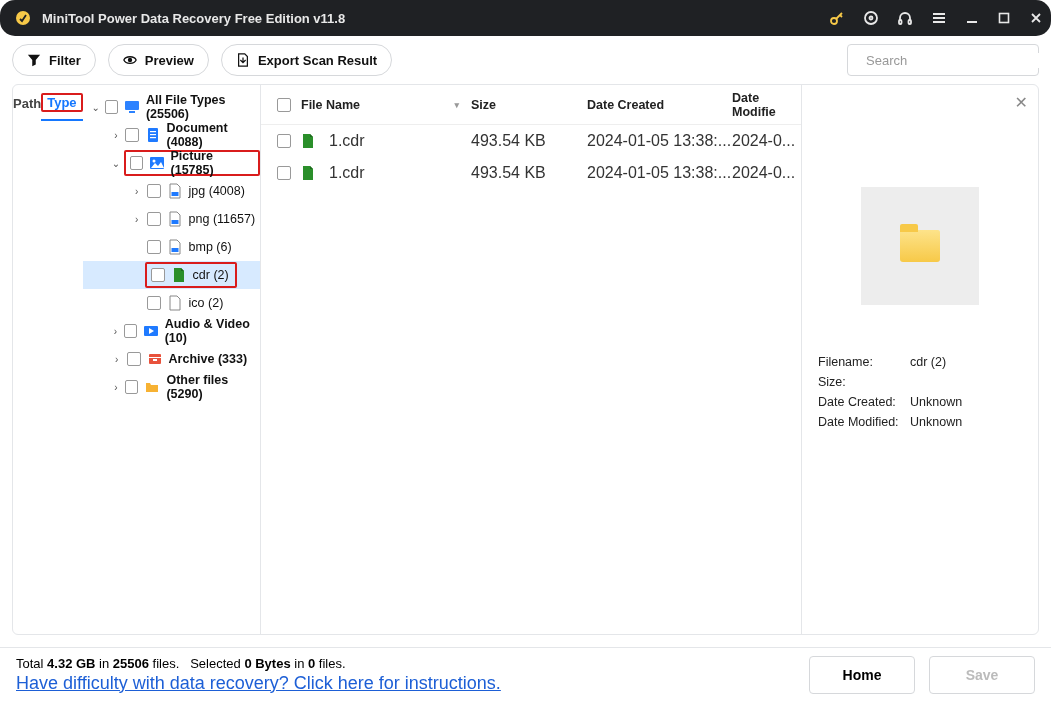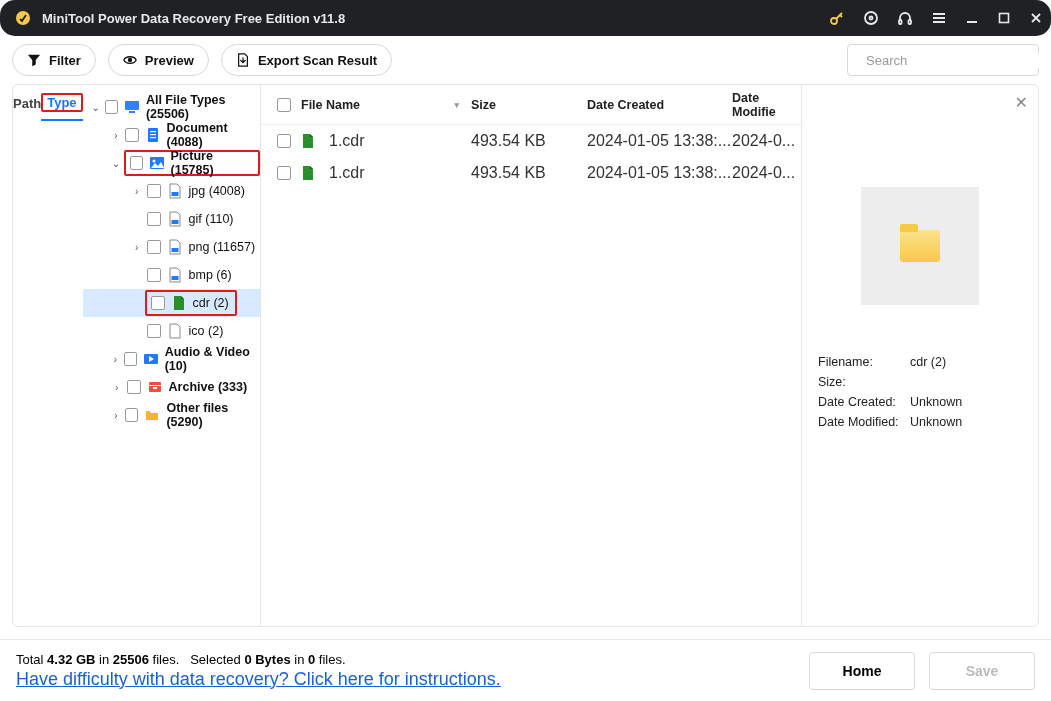--- a/index.html
+++ b/index.html
@@ -69,21 +69,21 @@
 .details { width: 236px; padding: 12px 16px; font-size: 12.5px; color:#333; position:relative; }
 .details .close { position:absolute; top:8px; right:10px; color:#888; cursor:pointer; font-size:16px; }
 .thumb { width: 118px; height: 118px; background: #ededed; margin: 90px auto 50px auto; display:flex; align-items:center; justify-content:center; }
 .thumb .folder { width: 40px; height: 32px; background: linear-gradient(#fde38a,#f7c948); border-radius: 2px 2px 3px 3px; position:relative; }
 .thumb .folder::before { content:""; position:absolute; top:-6px; left:0; width:18px; height:8px; background:#f7c948; border-radius:2px 2px 0 0; }
 .drow { display:flex; margin: 6px 0; }
 .drow .k { width: 92px; color:#222; }
 .drow .v { color:#222; }
 
 
-.statusbar { height: 62px; border-top: 1px solid #e4e6e9; display:flex; align-items:center; padding: 0 16px; font-size: 13px; }
+.statusbar { height: 54px; border-top: 1px solid #e4e6e9; display:flex; align-items:center; padding: 0 16px; font-size: 13px; }
 .status-left { display:flex; flex-direction:column; gap: 2px; }
 .status-left .l1 b { font-weight:700; }
 .status-left .l2 { color: #1d5fd6; text-decoration: underline; font-size: 18px; cursor:pointer; }
 .sbtns { margin-left:auto; display:flex; gap:14px; }
 .sbtn { width: 106px; height: 38px; border:1px solid #d6d8db; border-radius:4px; background:#fff; font-size:14px; font-weight:600; display:flex; align-items:center; justify-content:center; cursor:pointer; }
 .sbtn.disabled { color:#bbb; }
 </style>
 </head>
 <body>
 
@@ -224,31 +224,20 @@
           <span class="cb"></span>
           <span class="ic">
               <svg width="14" height="16" viewBox="0 0 14 16">
                 <path d="M2 1 h7 l3 3 v11 H2 Z" fill="#fff" stroke="#888"></path>
                 <rect x="3.5" y="9" width="7" height="4" fill="#1f7aff"></rect>
               </svg>
             </span>
           <span class="lbl">jpg (4008)</span>
         </div>
         <div class="node d2">
-          <span class="nx"></span>
-          <span class="cb"></span>
-          <span class="ic">
-              <svg width="14" height="16" viewBox="0 0 14 16">
-                <path d="M2 1 h7 l3 3 v11 H2 Z" fill="#fff" stroke="#888"></path>
-                <rect x="3.5" y="9" width="7" height="4" fill="#1f7aff"></rect>
-              </svg>
-            </span>
-          <span class="lbl">gif (110)</span>
-        </div>
-        <div class="node d2">
           <span class="exp">›</span>
           <span class="cb"></span>
           <span class="ic">
               <svg width="14" height="16" viewBox="0 0 14 16">
                 <path d="M2 1 h7 l3 3 v11 H2 Z" fill="#fff" stroke="#888"></path>
                 <rect x="3.5" y="9" width="7" height="4" fill="#1f7aff"></rect>
               </svg>
             </span>
           <span class="lbl">png (11657)</span>
         </div>

